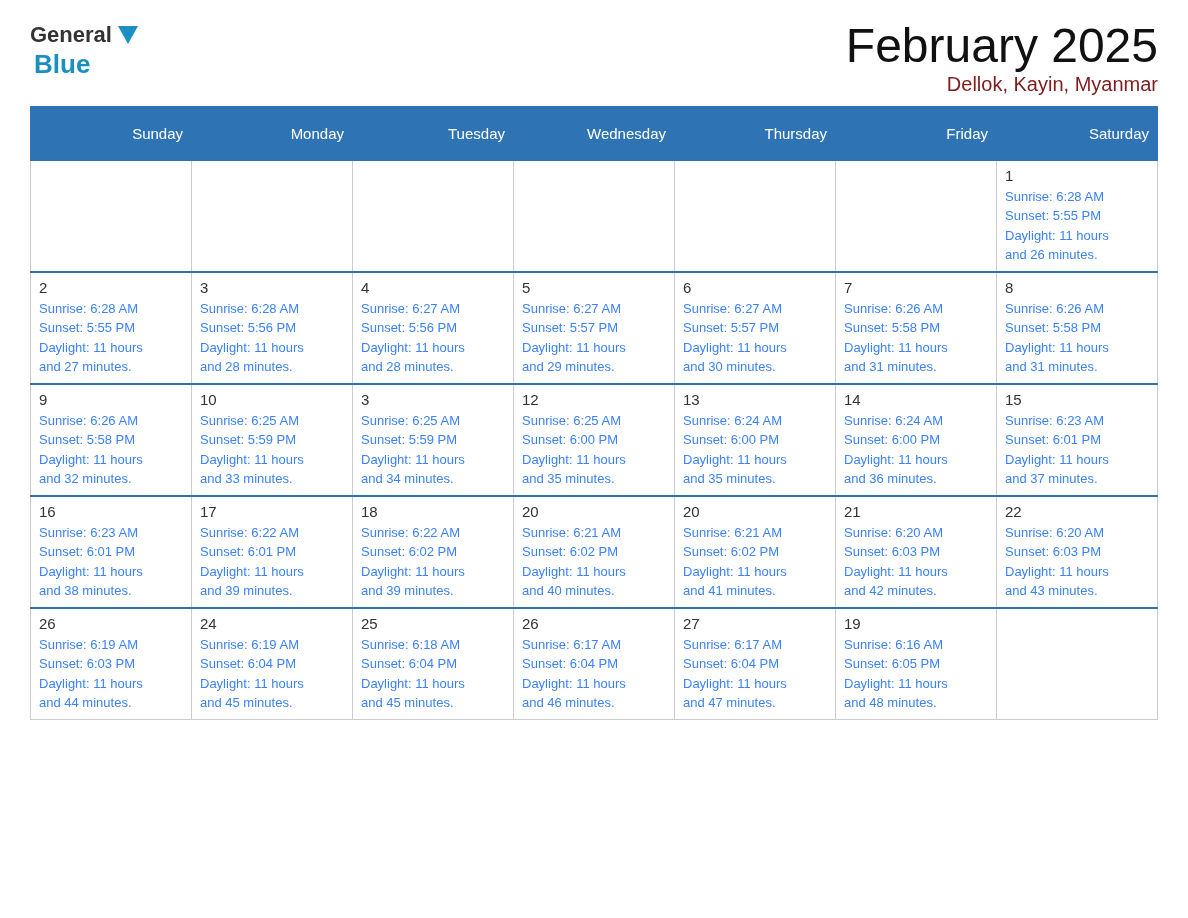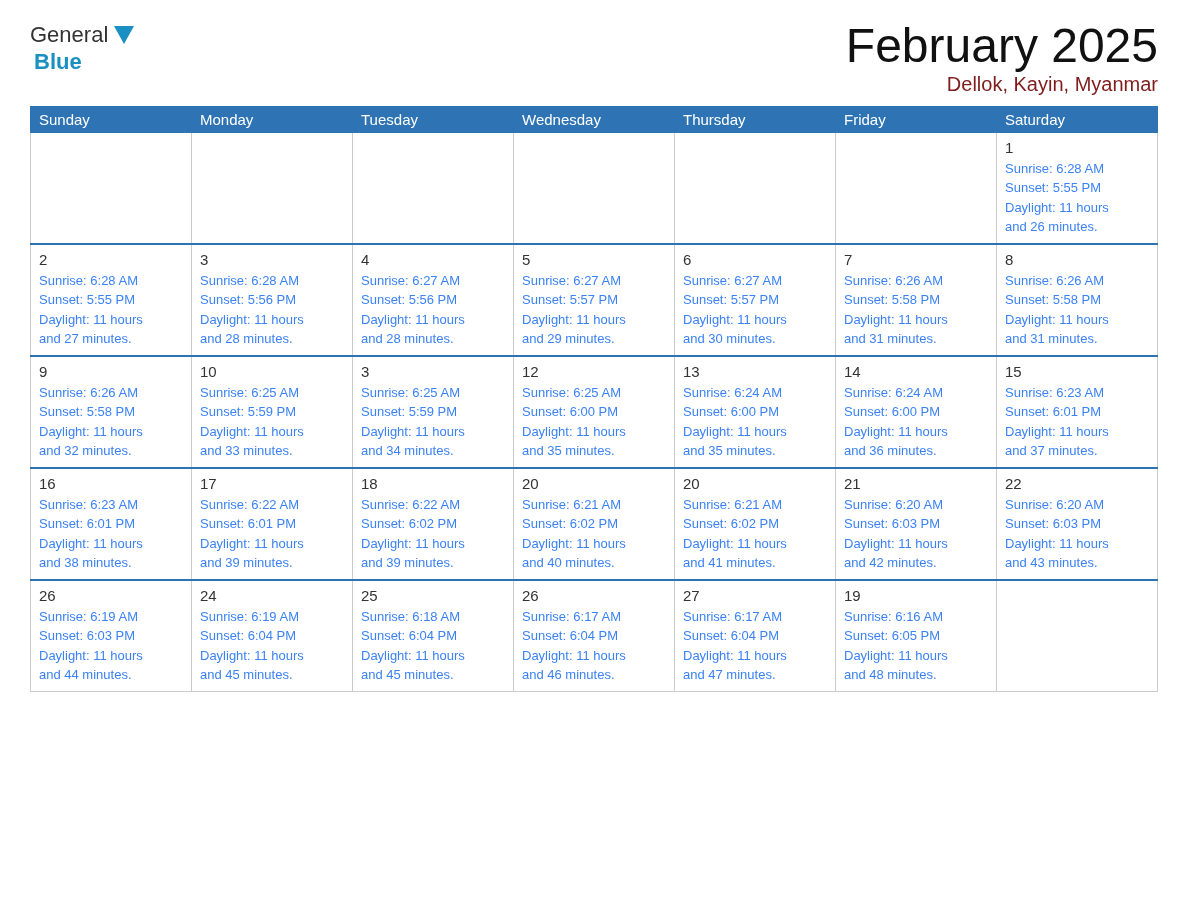--- a/index.html
+++ b/index.html
@@ -11,25 +11,25 @@
       min-height: 918px;
     }
     .header {
       display: flex;
       justify-content: space-between;
       align-items: flex-start;
       margin-bottom: 10px;
     }
     .logo-text-general {
       font-size: 22px;
-      font-weight: normal;
+      font-weight: bold;
       color: #333;
     }
     .logo-blue {
-      font-size: 22px;
+      font-size: 26px;
       font-weight: bold;
       color: #1a8fc1;
     }
     .logo-block {
       display: flex;
       flex-direction: column;
       line-height: 1.1;
     }
     .title-section {
       text-align: right;
@@ -46,22 +46,22 @@
       color: #7f1d1d;
     }
     .calendar {
       width: 100%;
       border-collapse: collapse;
       margin-top: 10px;
     }
     .calendar th {
       background-color: #2e74b5;
       color: #fff;
-      padding: 4px 8px;
-      text-align: left;
+      padding: 18px 8px;
+      text-align: right;
       font-size: 15px;
       font-weight: normal;
       border: 1px solid #2e74b5;
     }
     .calendar td {
       vertical-align: top;
       padding: 6px 8px;
       border: 1px solid #ccc;
       width: calc(100% / 7);
       min-height: 100px;

